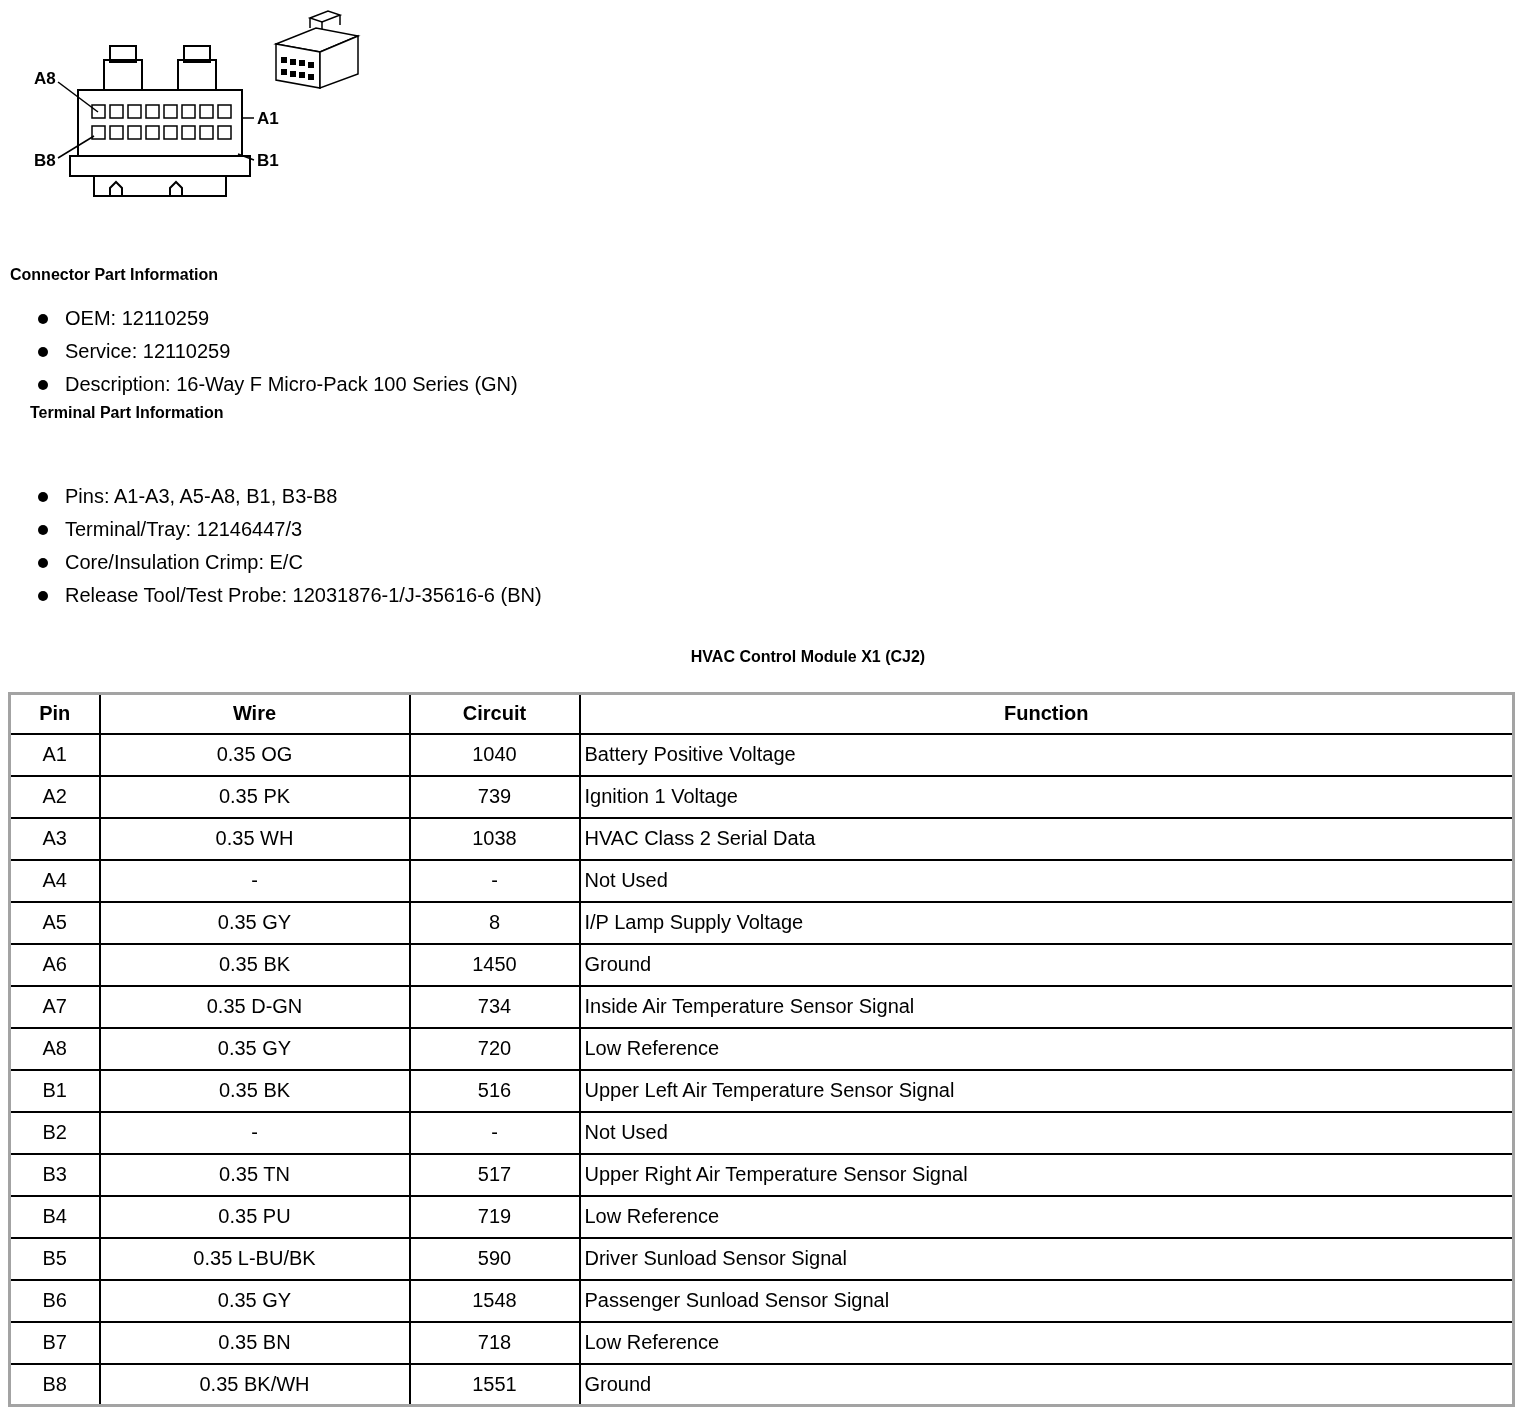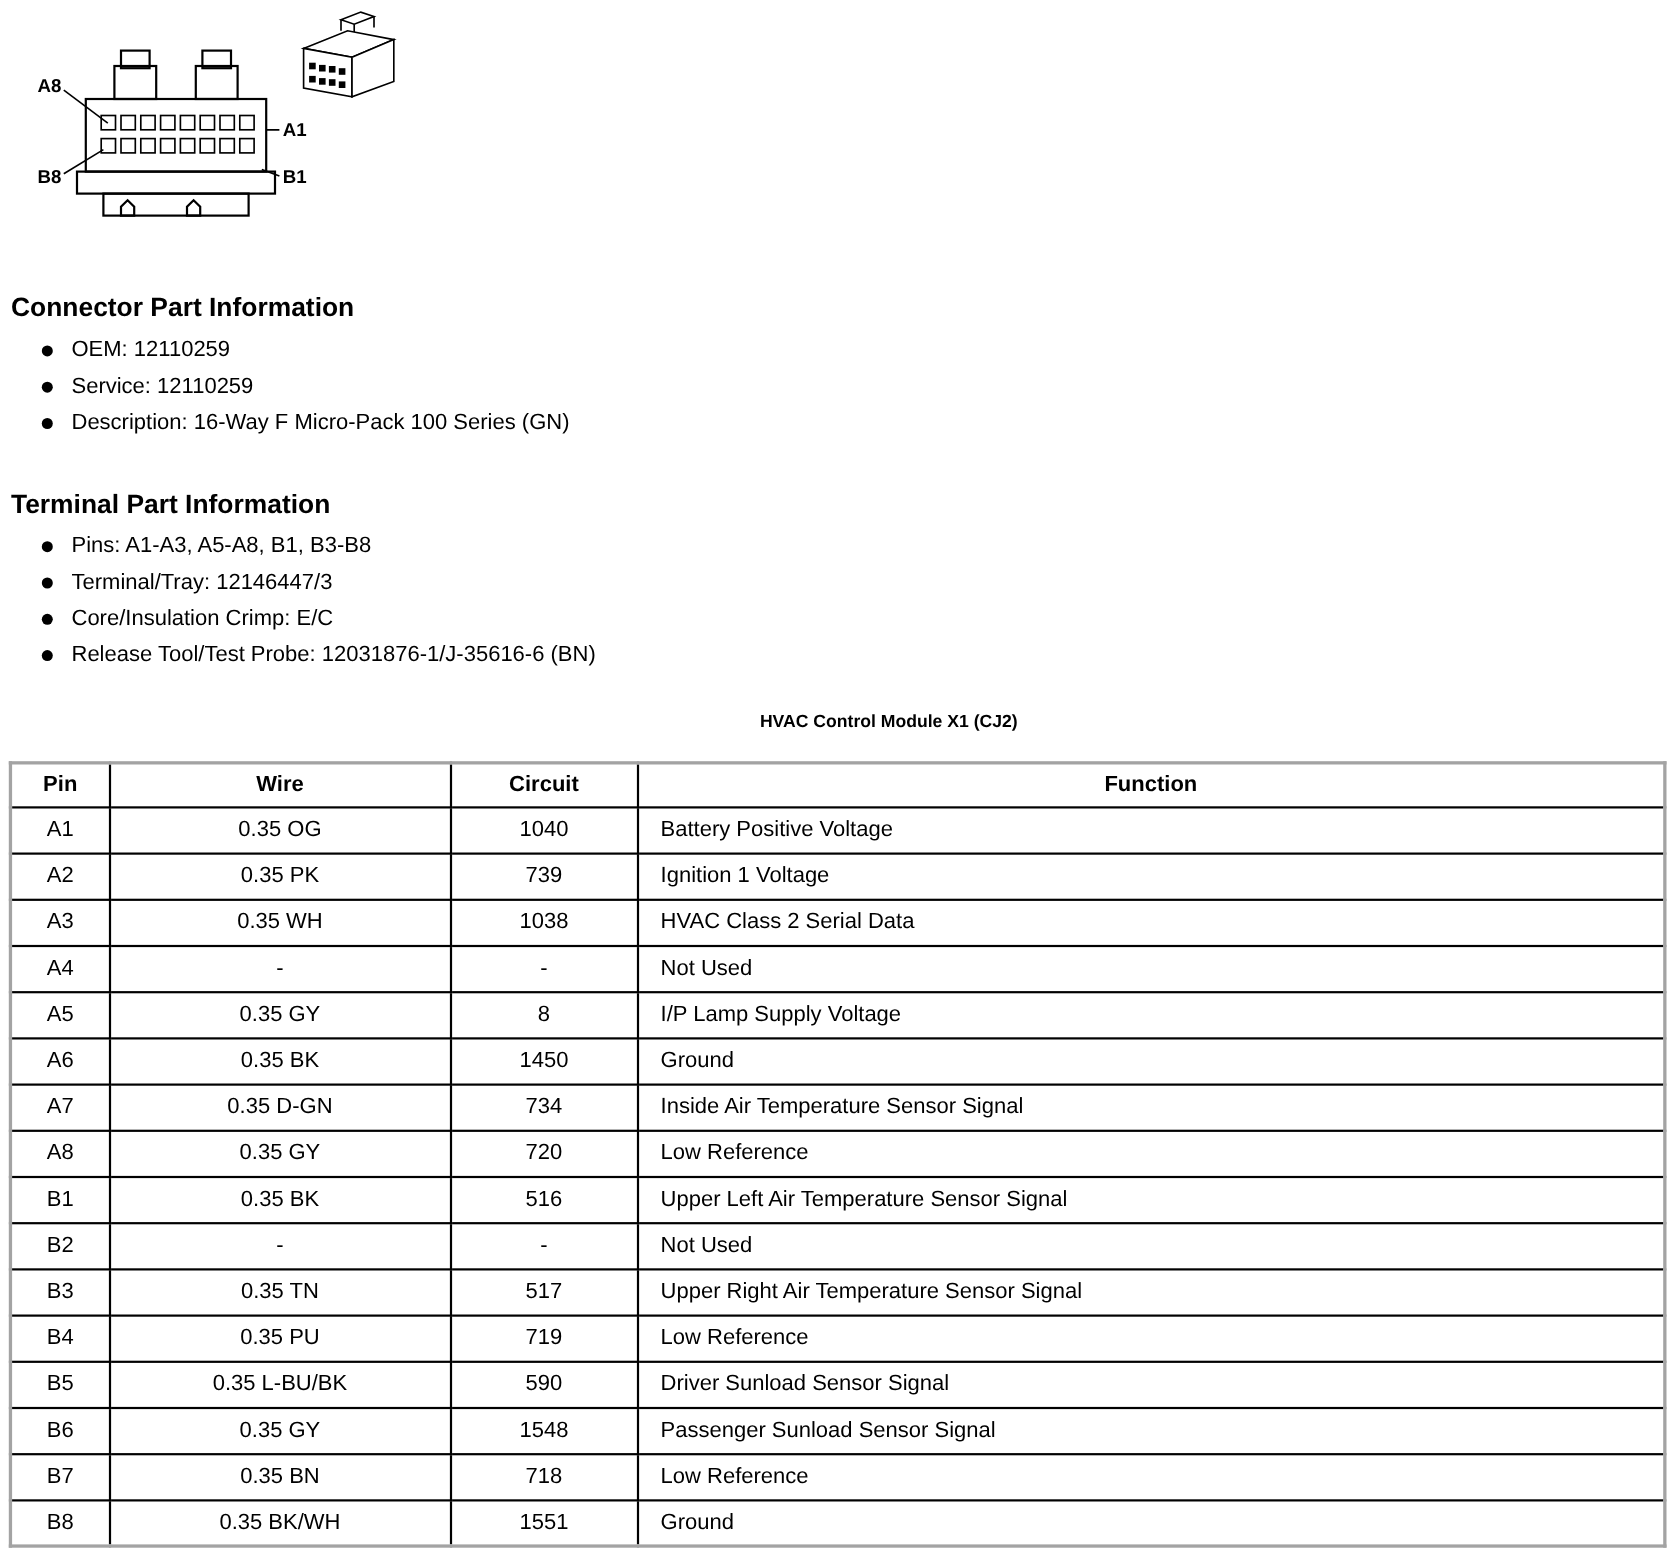--- a/index.html
+++ b/index.html
@@ -10,24 +10,24 @@
     font-family:"Liberation Sans","DejaVu Sans",sans-serif;
     overflow:hidden;
   }
   .page { position:relative; width:1520px; height:1352px; background:#fff; }
 
   .diagram { position:absolute; top:4px; left:10px; width:360px; height:200px; }
   .diagram svg text { font-family:"Liberation Sans","DejaVu Sans",sans-serif; font-size:17px; font-weight:bold; fill:#000; }
 
   .section-heading {
     position:absolute; left:10px;
-    font-size:24px; font-weight:bold; color:#000;
+    font-size:16px; font-weight:bold; color:#000;
   }
   #connector-heading { top:266px; }
-  #terminal-heading  { top:445px; }
+  #terminal-heading  { top:404px;margin-left:20px; }
 
   ul.bullets { position:absolute; left:38px; list-style:none; }
   #connector-list { top:302px;text-align:center; }
   #terminal-list  { top:480px; }
   ul.bullets li { display:flex; align-items:center; height:33px; font-size:20px; }
   .bullet { width:10px; height:10px; border-radius:50%; background:#000; margin-right:17px; flex:none; }
 
   .table-title {
     position:absolute; top:648px; left:0; width:1520px;
     text-align:center; font-size:16px; font-weight:bold;margin-left:48px;
@@ -39,21 +39,21 @@
     border:3px solid #a3a3a3;
     font-size:20px;
   }
   table.pinout th, table.pinout td {
     border:2px solid #000;
     padding:0 6px;
     overflow:hidden; white-space:nowrap;
   }
   table.pinout th { height:40px; font-weight:bold; text-align:center; }
   table.pinout td { height:42px; text-align:center; }
-  table.pinout td.func { text-align:left; padding-left:20px; }
+  table.pinout td.func { text-align:left; padding-left:4px; }
 </style>
 </head>
 <body>
 
 <div class="page">
 
   <div class="diagram">
     <svg width="360" height="200" viewBox="0 0 360 200">
 
       <g stroke="#000" stroke-width="1.5" fill="#fff">

